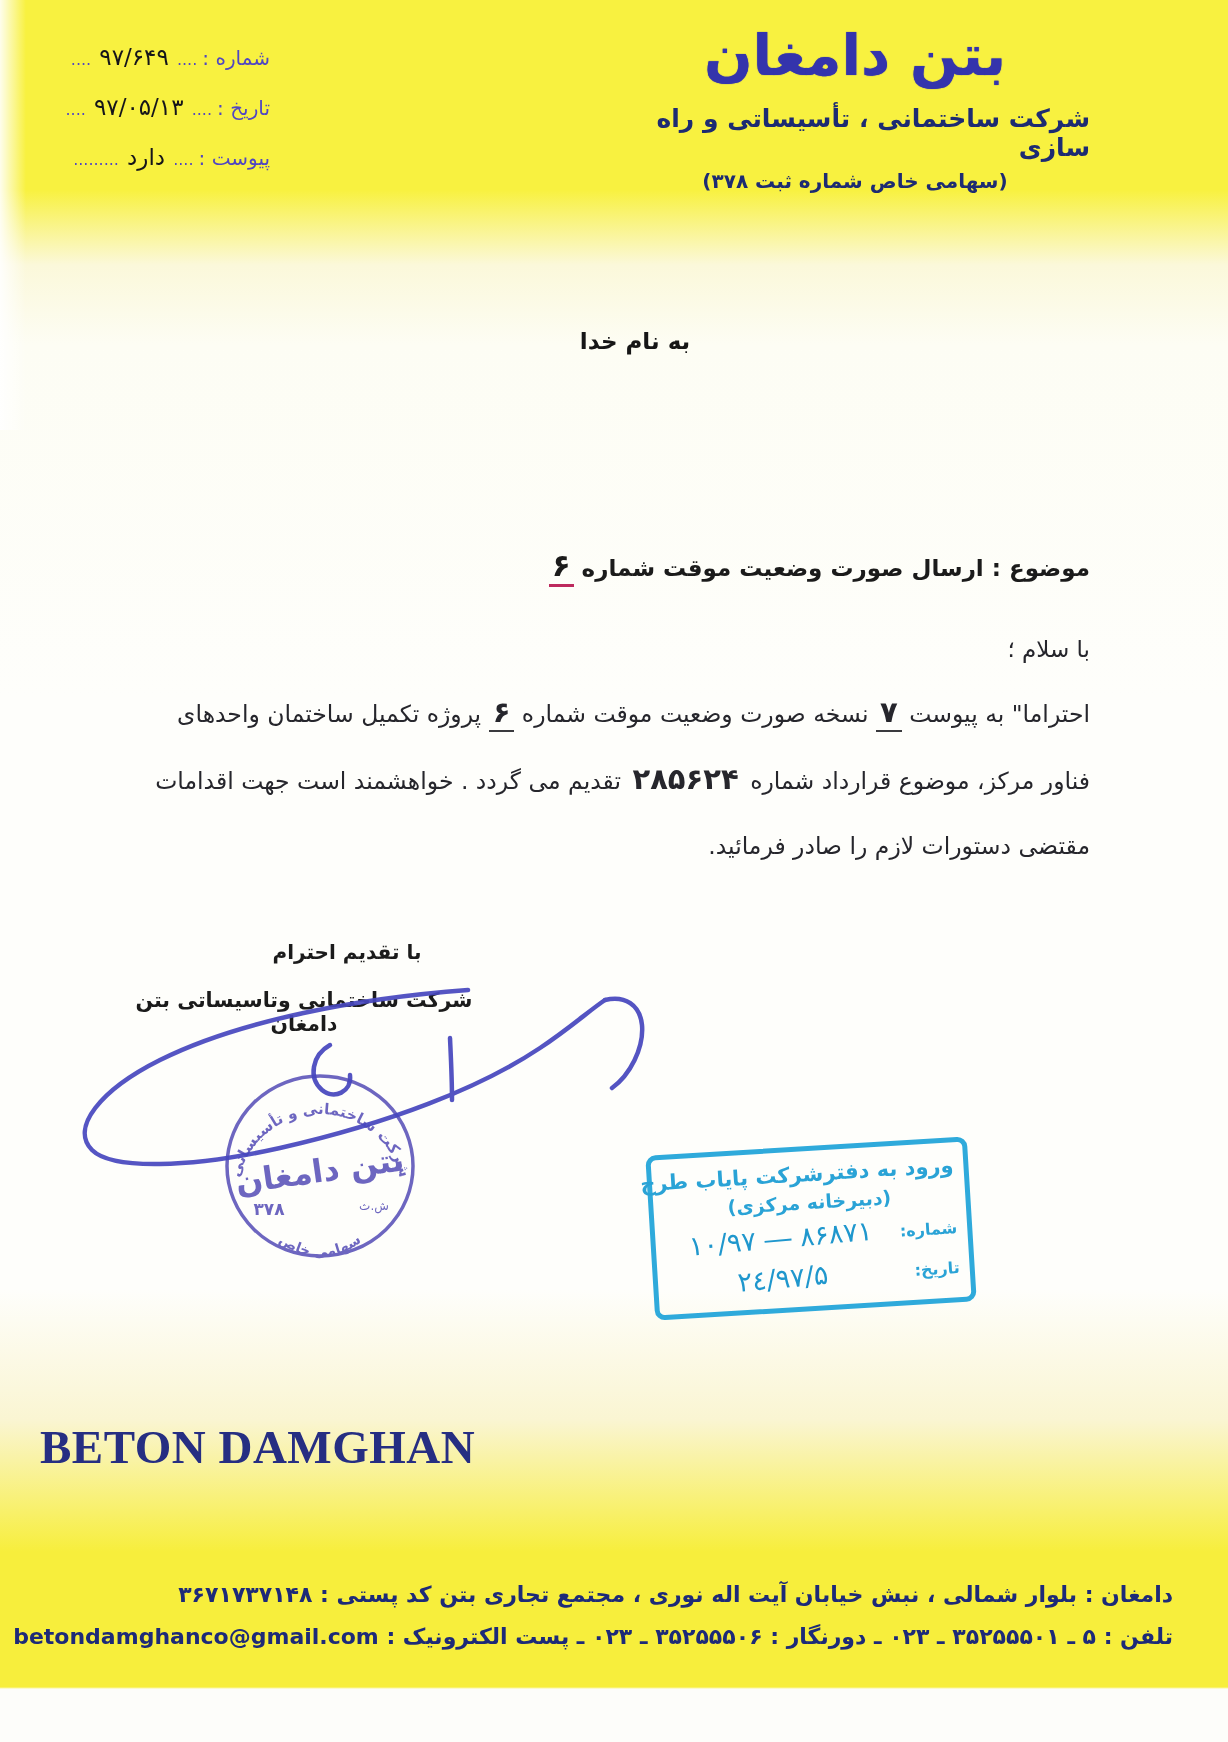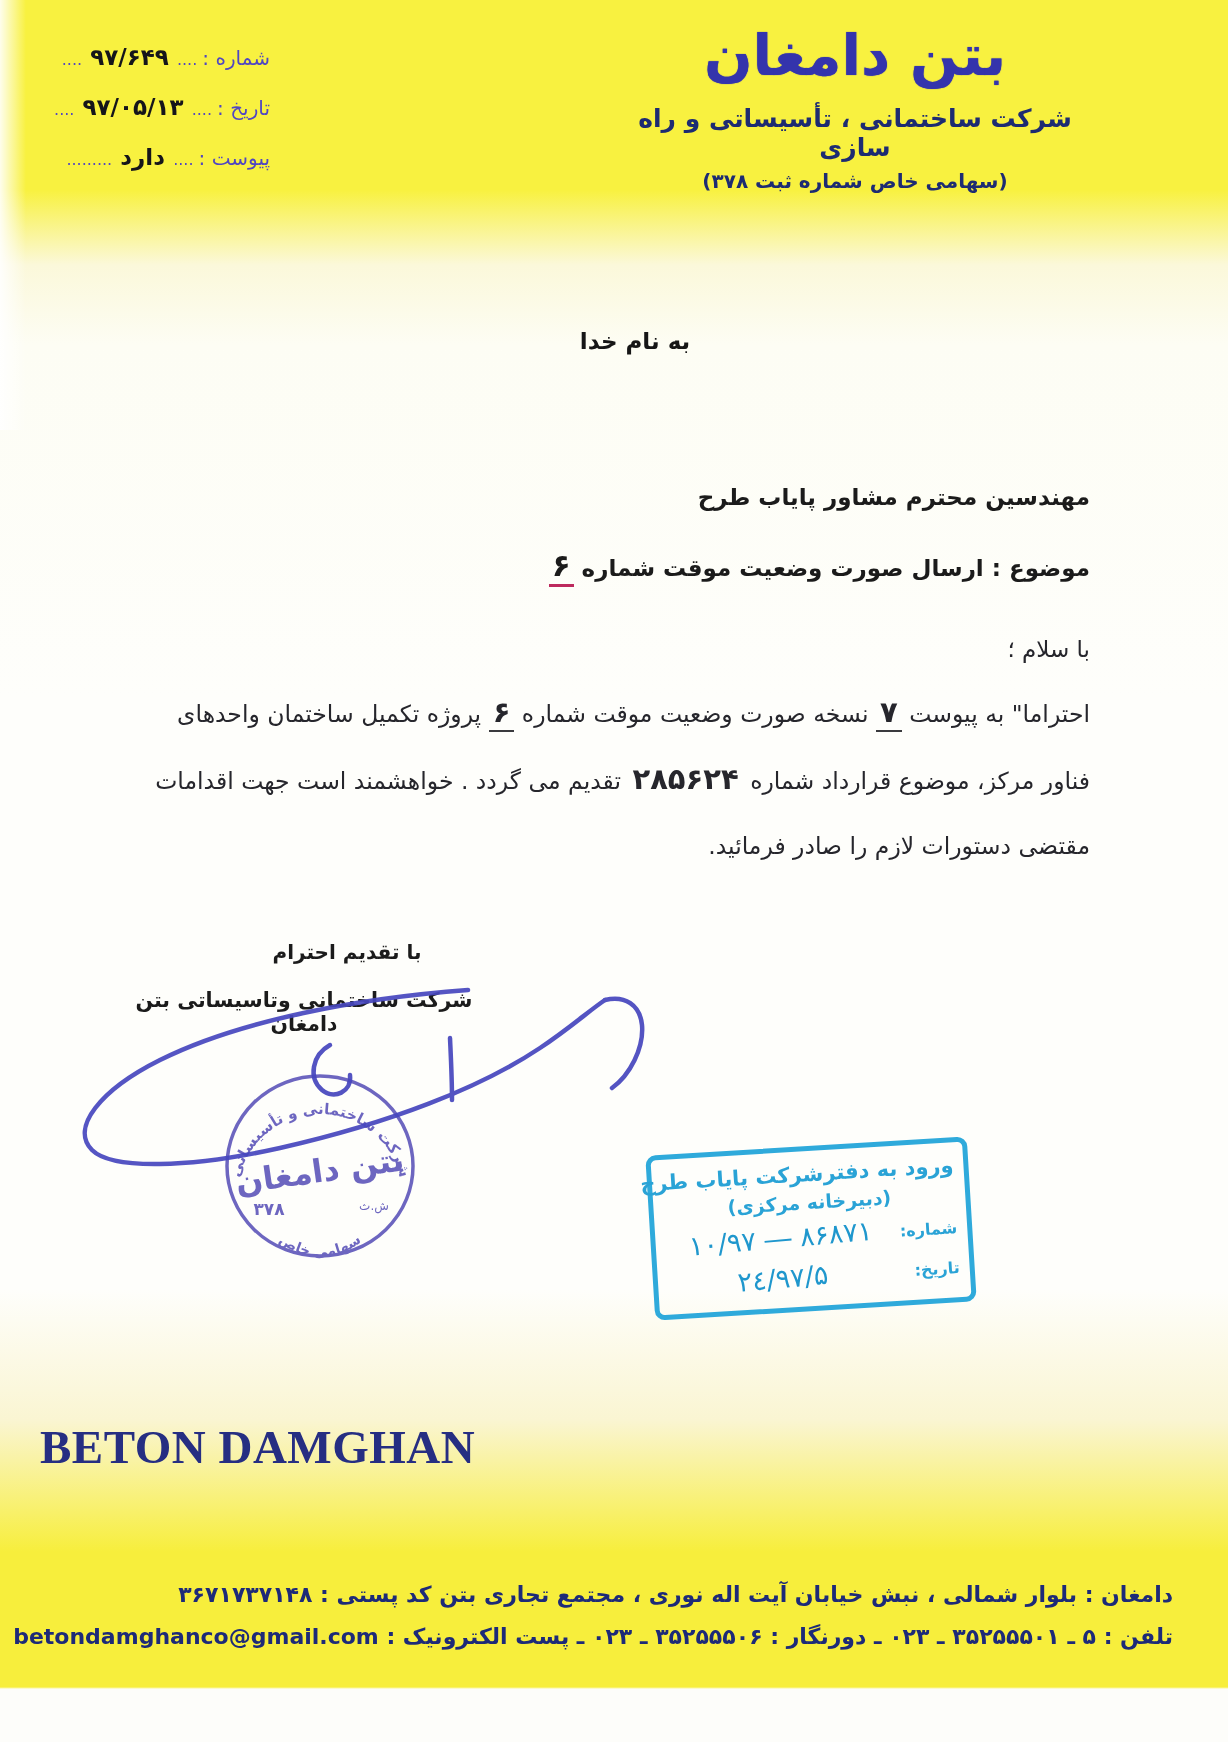--- a/index.html
+++ b/index.html
@@ -23,25 +23,25 @@
     background:linear-gradient(to right, rgba(255,255,255,.9), rgba(255,255,255,0));
   }
   
   .ref-block{
     position:absolute;right:958px;top:34px;width:260px;
     direction:rtl;text-align:right;white-space:nowrap;
   }
   .ref-row{height:50px;line-height:46px;}
   .ref-label{color:#5046c2;font-size:20px;}
   .ref-dots{color:#5046c2;font-size:16px;letter-spacing:1px;}
-  .ref-value{color:#15151a;font-weight:bold;font-size:23px;padding:0 3px;margin-top:47px;}
+  .ref-value{color:#15151a;font-weight:normal;font-size:23px;padding:0 3px;margin-top:47px;}
   
   .header-block{position:absolute;left:620px;top:24px;width:470px;text-align:center;}
   .co-name{font-size:57px;font-weight:bold;color:#3434ac;line-height:1.12;text-shadow:0 0 1px #3434ac;}
-  .co-type{margin-top:16px;font-size:25px;font-weight:bold;color:#1d2b72;}
+  .co-type{margin-top:16px;font-size:25px;font-weight:bold;color:#1d2b72;text-align:right;}
   .co-reg{margin-top:7px;font-size:20px;font-weight:bold;color:#1d2b72;}
   
   .bismillah{position:absolute;left:520px;top:328px;width:230px;text-align:center;
     font-size:23px;font-weight:bold;color:#161616;}
   .recipient{position:absolute;right:138px;top:484px;direction:rtl;text-align:right;
     font-size:23px;font-weight:bold;color:#1b1b1b;}
   .subject{position:absolute;right:138px;top:547px;direction:rtl;text-align:left;
     font-size:23px;font-weight:bold;color:#1b1b1b;}
   .subject .hw-red{font-size:31px;border-bottom:3px solid #bd2a5e;padding:0 3px 1px;}
   .salam{position:absolute;right:138px;top:636px;direction:rtl;text-align:left;
@@ -106,21 +106,20 @@
   </div>
 
   <div class="header-block">
     <div class="co-name">بتن دامغان</div>
     <div class="co-type">شرکت ساختمانی ، تأسیساتی و راه سازی</div>
     <div class="co-reg">(سهامی خاص شماره ثبت ۳۷۸)</div>
   </div>
 
   <div class="bismillah">به نام خدا</div>
 
-  <div class="recipient">مهندسین محترم مشاور پایاب طرح</div>
 
   <div class="subject">
     <span>موضوع : ارسال صورت وضعیت موقت شماره</span>
     <span class="hw hw-red">۶</span>
   </div>
 
   <div class="salam">با سلام ؛</div>
 
   <div class="body-text">
     <div>

